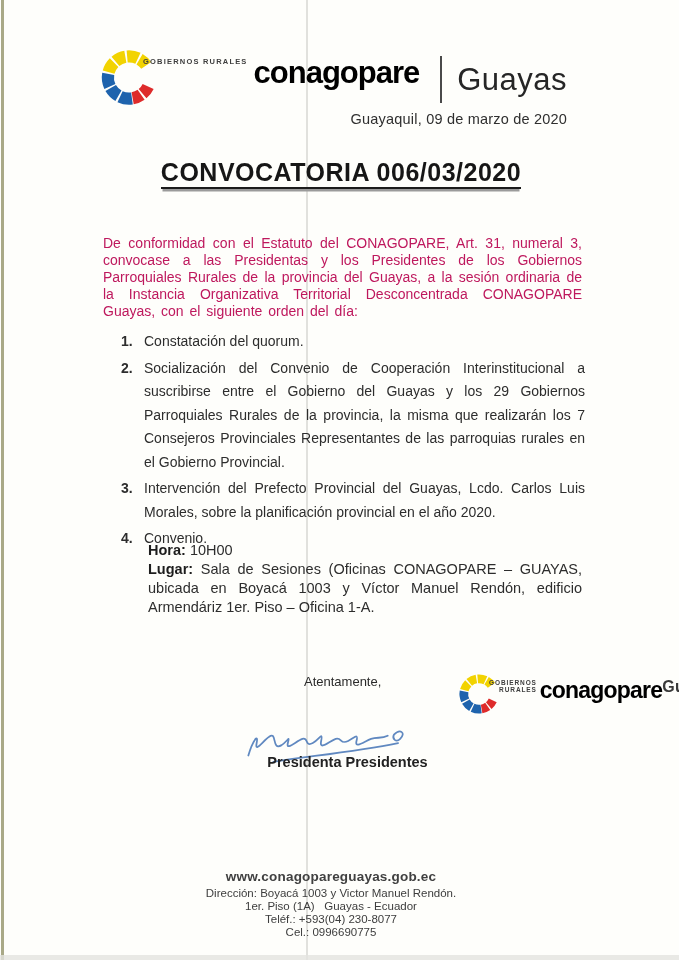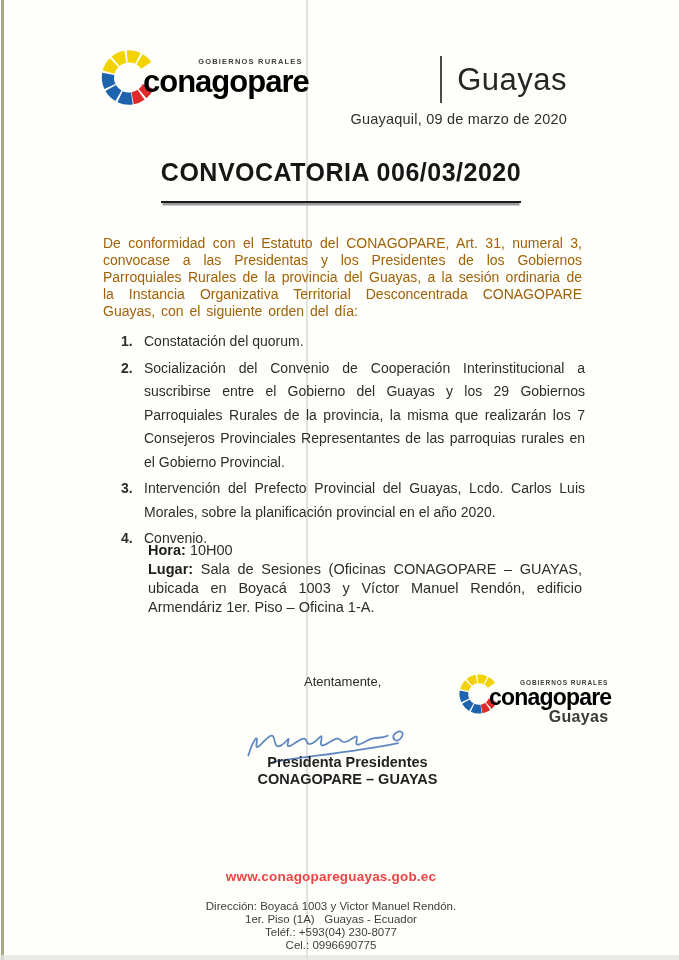--- a/index.html
+++ b/index.html
@@ -10,61 +10,61 @@
     color:#2d2d2d;
   }
   .scan-edge-left{position:absolute;left:1px;top:0;width:3px;height:960px;background:#9a9a72;opacity:.85;}
   .scan-fold{position:absolute;left:306px;top:0;width:2px;height:960px;background:#d9d9d6;opacity:.8;}
   .scan-bottom{position:absolute;left:0;bottom:0;width:679px;height:5px;background:#e4e4e0;opacity:.8;}
 
   
   .logo{position:absolute;display:flex;align-items:flex-start;}
   .logo-top{left:97px;top:44px;}
   .ring{flex:0 0 auto;}
-  .brand-block{display:flex;flex-direction:column;}
+  .brand-block{display:flex;flex-direction:row;}
   .logo-top .brand-block{margin-left:-18px;margin-top:13px;}
   .tagline{font-size:7.5px;font-weight:bold;letter-spacing:1.2px;color:#3e3e3e;text-align:right;padding-right:6px;}
   .brand{font-weight:bold;color:#000000;letter-spacing:-1px;line-height:1.02;}
   .logo-top .brand{font-size:31px;}
   
   .header-right{position:absolute;right:112px;top:56px;text-align:right;}
   .region-row{display:inline-flex;align-items:center;gap:15px;}
   .v-divider{width:2px;height:47px;background:#4a4a4a;}
   .region-name{font-size:31px;color:#262626;letter-spacing:.5px;}
   .dateline{margin-top:4px;font-size:14.5px;color:#2f2f2f;letter-spacing:.2px;}
 
   
   .title-wrap{position:absolute;left:60px;top:158px;width:562px;text-align:center;}
   .title{display:inline-block;font-size:25px;font-weight:bold;letter-spacing:.5px;color:#161616;
-         border-bottom:2.5px solid #1b1b1b;box-shadow:0 4px 0 -1.5px #9b9b9b;padding-bottom:14px;}
+         border-bottom:2.5px solid #1b1b1b;box-shadow:0 4px 0 -1.5px #9b9b9b;padding-bottom:0;}
 
   
   .intro{position:absolute;left:103px;top:221px;width:479px;font-size:14px;line-height:17px;
-         text-align:justify;color:#a16207;word-spacing:2px;}
+         text-align:justify;color:#be185d;word-spacing:2px;}
   .agenda{position:absolute;left:121px;top:330px;width:464px;}
   .agenda-item{display:flex;margin-bottom:3px;}
   .agenda-num{flex:0 0 23px;font-weight:bold;font-size:14px;line-height:23.5px;}
   .agenda-text{flex:1;font-size:14px;line-height:23.5px;text-align:justify;}
   .details{position:absolute;left:148px;top:541px;width:434px;font-size:14.5px;line-height:19px;text-align:justify;}
   .details b{font-weight:bold;color:#1d1d1d;}
 
   
   .closing{position:absolute;left:304px;top:674px;font-size:13px;color:#2a2a2a;}
   .stamp{left:456px;top:670px;}
   .stamp .brand-block{margin-left:-13px;margin-top:9px;}
   .stamp .tagline{font-size:6.5px;letter-spacing:.9px;padding-right:3px;}
   .stamp .brand{font-size:23px;letter-spacing:-.8px;}
   .stamp .stamp-region{font-size:16px;font-weight:bold;color:#3a3a3a;text-align:right;padding-right:3px;margin-top:-1px;letter-spacing:.3px;}
   .signature{position:absolute;left:238px;top:716px;}
   .signer{position:absolute;left:225px;top:754px;width:245px;text-align:center;
           font-weight:bold;font-size:14.5px;line-height:16.5px;color:#222;}
 
   
   .footer{position:absolute;left:175px;top:869px;width:312px;text-align:center;}
-  .footer-site{font-size:13.5px;font-weight:bold;color:#ef4444;margin-bottom:16px;letter-spacing:.2px;}
+  .footer-site{font-size:13.5px;font-weight:bold;color:#404040;margin-bottom:3px;letter-spacing:.2px;}
   .footer-line{font-size:11.5px;line-height:13px;color:#3d3d3d;}
 </style>
 </head>
 <body>
 
 <div class="scan-edge-left"></div>
 <div class="scan-fold"></div>
 <div class="scan-bottom"></div>
 
 <div class="logo logo-top">
@@ -151,21 +151,20 @@
 <svg class="signature" width="185" height="52" viewBox="0 0 170 50">
   <g fill="none" stroke-width="1.7" stroke-linecap="round" opacity="0.9">
     <path d="M6 38 C10 24 16 16 14 26 C12 36 20 24 26 20 C34 14 28 34 38 28 C44 24 46 18 44 26 C42 34 52 24 58 22 C64 20 60 30 68 26 C74 23 78 14 76 24 C74 34 84 24 90 22 C96 20 94 28 102 24 C108 21 112 16 110 24 C108 32 118 24 124 22 C130 20 134 22 140 19" stroke="#4F7CBA"></path>
     <path d="M30 44 C70 38 110 34 150 26" stroke="#4F7CBA"></path>
     <path d="M146 18 C152 12 158 16 152 22 C148 26 144 22 146 18" stroke="#4F7CBA"></path>
   </g>
 </svg>
 
 <div class="signer">
   <div>Presidenta Presidentes</div>
-  <div>CONAGOPARE – GUAYAS</div>
 </div>
 
 <div class="footer">
   <div class="footer-site">www.conagopareguayas.gob.ec</div>
   <div class="footer-line">Dirección: Boyacá 1003 y Victor Manuel Rendón.</div>
   <div class="footer-line">1er. Piso (1A) &nbsp; Guayas - Ecuador</div>
   <div class="footer-line">Teléf.: +593(04) 230-8077</div>
   <div class="footer-line">Cel.: 0996690775</div>
 </div>
 

